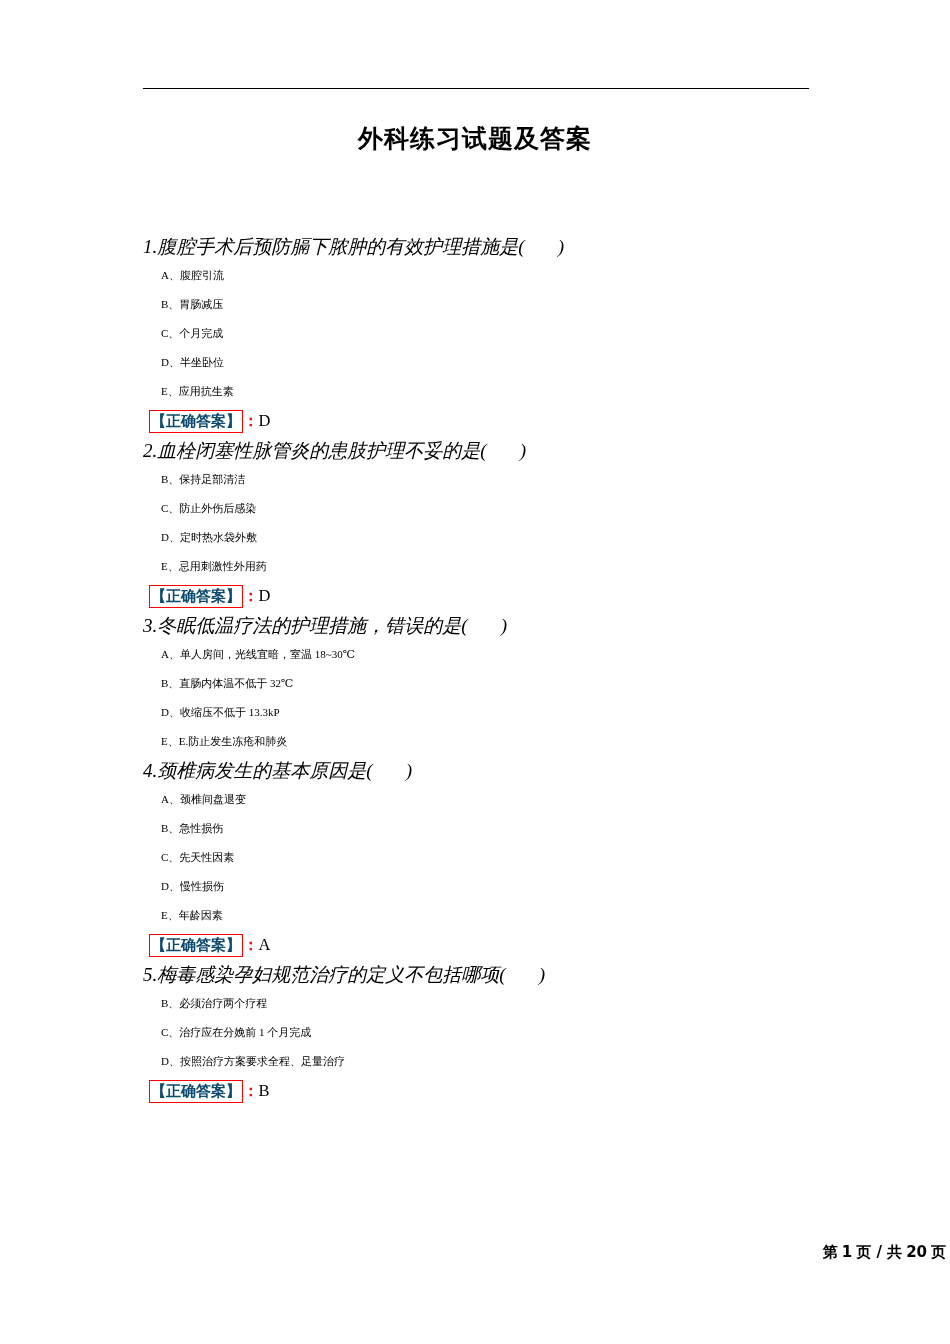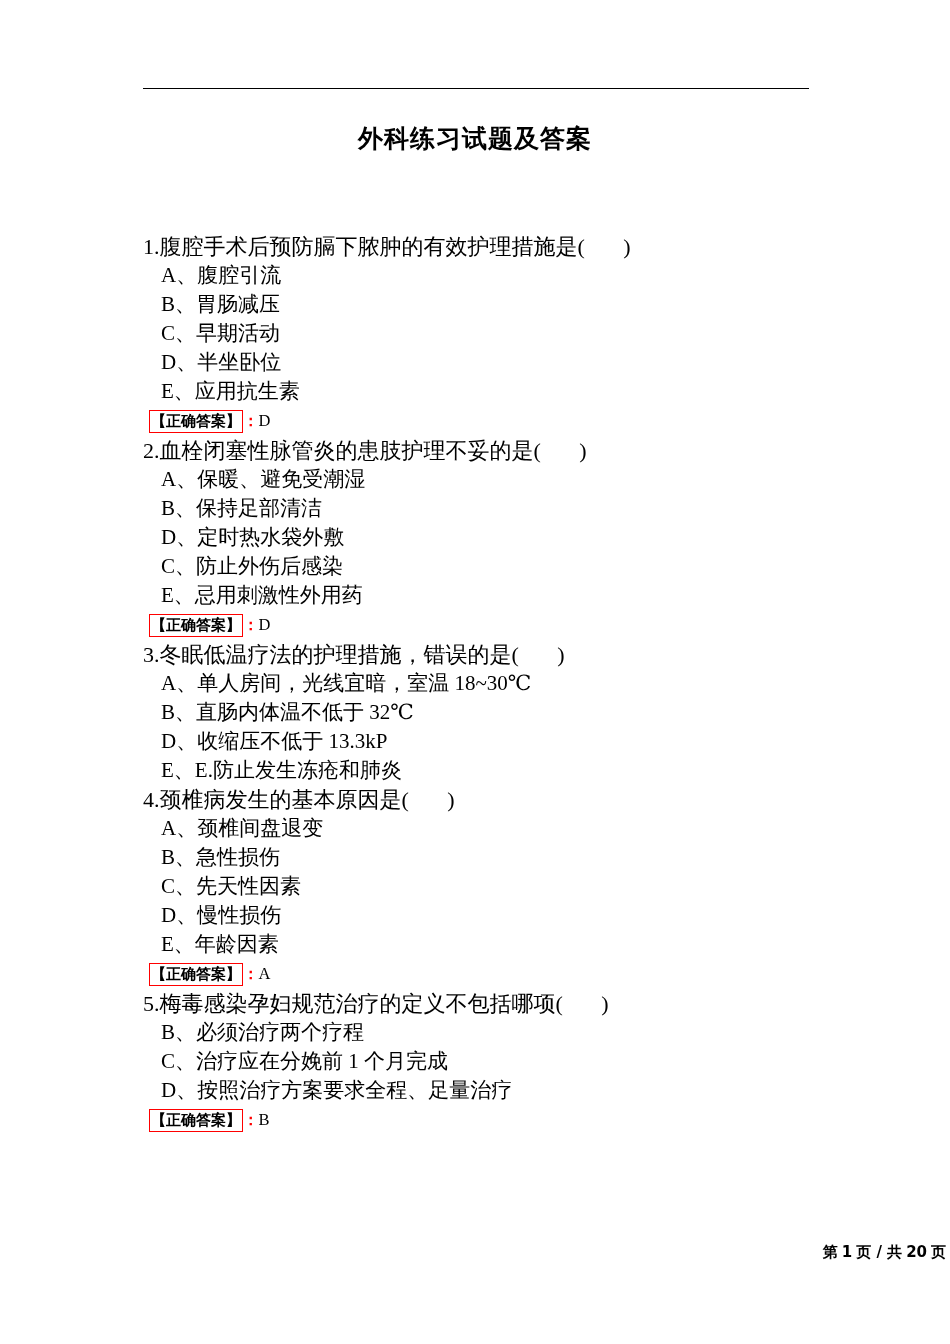--- a/index.html
+++ b/index.html
@@ -44,39 +44,40 @@
   .content {
     position: absolute;
     left: 143px;
     top: 232px;
     width: 700px;
   }
   .q-block {
     margin-bottom: 0;
   }
   .q-stem {
-    font-size: 22px;
+    font-size: 19px;
     line-height: 29px;
     white-space: pre;
+    font-style: italic;
   }
   .opt {
-    font-size: 21px;
+    font-size: 11px;
     line-height: 29px;
     padding-left: 18px;
     white-space: pre;
   }
   .ans-line {
     line-height: 30px;
     padding-left: 6px;
     white-space: pre;
   }
   .ans-label {
     display: inline-block;
     border: 1.3px solid #ff0000;
-    color: #000000;
+    color: #0c4a6e;
     font-family: "DejaVu Sans", "Liberation Sans", sans-serif;
     font-weight: bold;
     font-size: 15px;
     line-height: 19px;
     padding: 1px 1px 1px 1px;
   }
   .ans-colon {
     color: #ff0000;
     font-family: "DejaVu Sans", "Liberation Sans", sans-serif;
     font-weight: bold;
@@ -108,32 +109,31 @@
   <div class="top-rule"></div>
 
   <div class="doc-title">外科练习试题及答案</div>
 
   <div class="content">
 
     <div class="q-block">
       <div class="q-stem">1.腹腔手术后预防膈下脓肿的有效护理措施是(       )</div>
       <div class="opt">A、腹腔引流</div>
       <div class="opt">B、胃肠减压</div>
-      <div class="opt">C、早期活动</div>
+      <div class="opt">C、个月完成</div>
       <div class="opt">D、半坐卧位</div>
       <div class="opt">E、应用抗生素</div>
       <div class="ans-line"><span class="ans-label">【正确答案】</span><span class="ans-colon">：</span><span class="ans-value">D</span></div>
     </div>
 
     <div class="q-block">
       <div class="q-stem">2.血栓闭塞性脉管炎的患肢护理不妥的是(       )</div>
-      <div class="opt">A、保暖、避免受潮湿</div>
       <div class="opt">B、保持足部清洁</div>
+      <div class="opt">C、防止外伤后感染</div>
       <div class="opt">D、定时热水袋外敷</div>
-      <div class="opt">C、防止外伤后感染</div>
       <div class="opt">E、忌用刺激性外用药</div>
       <div class="ans-line"><span class="ans-label">【正确答案】</span><span class="ans-colon">：</span><span class="ans-value">D</span></div>
     </div>
 
     <div class="q-block">
       <div class="q-stem">3.冬眠低温疗法的护理措施，错误的是(       )</div>
       <div class="opt">A、单人房间，光线宜暗，室温 18~30℃</div>
       <div class="opt">B、直肠内体温不低于 32℃</div>
       <div class="opt">D、收缩压不低于 13.3kP</div>
       <div class="opt">E、E.防止发生冻疮和肺炎</div>

